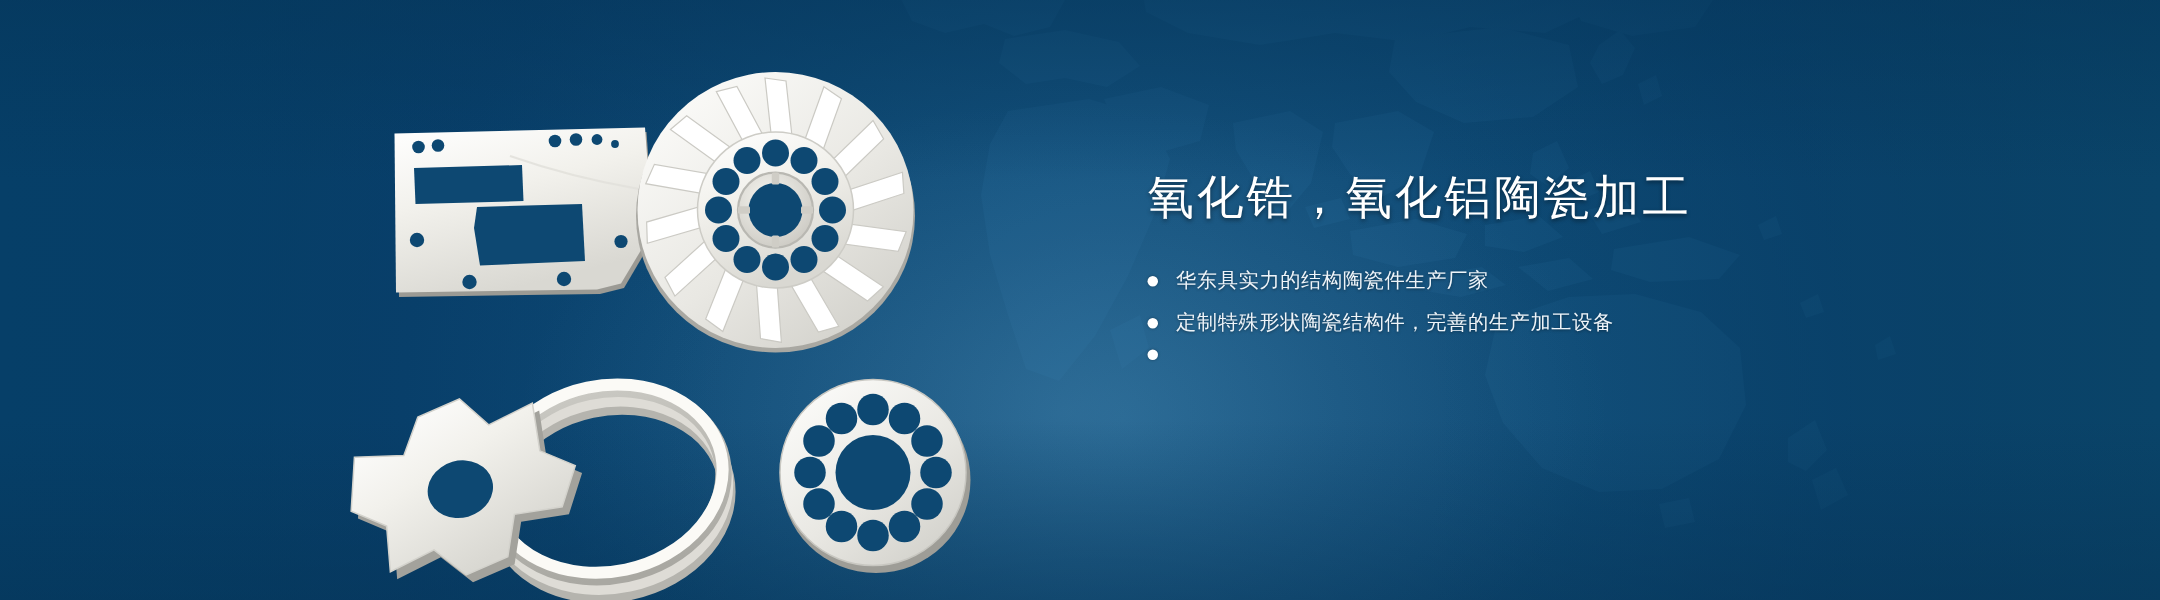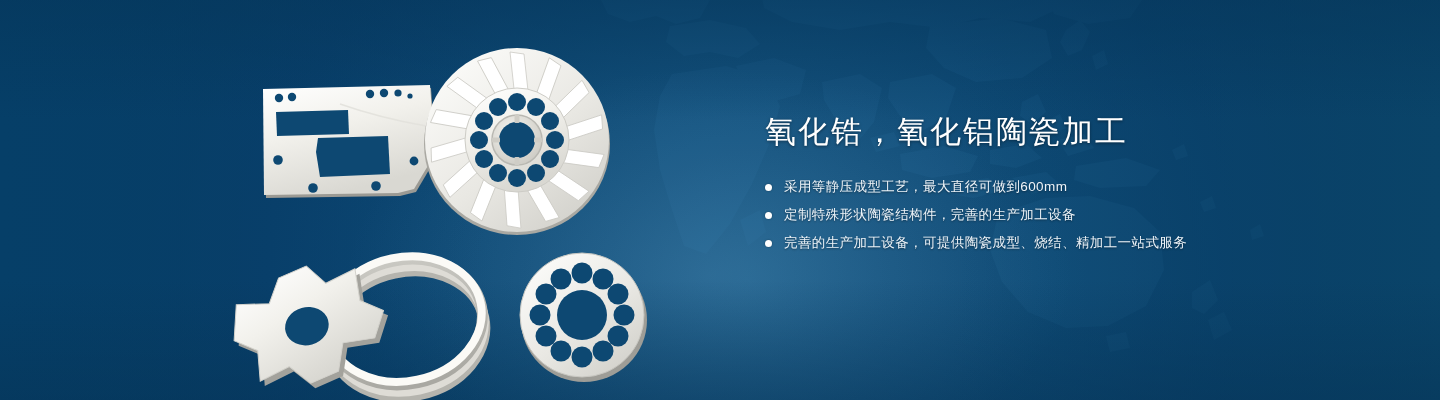--- a/index.html
+++ b/index.html
@@ -293,26 +293,25 @@
       </g>
     </svg>
   </div>
 
   <div class="copy">
     <div class="headline">氧化锆，氧化铝陶瓷加工</div>
 
     <ul class="bullets">
       <li>
         <span class="dot"></span>
-        <span class="btext">采用等静压成型工艺，最大直径可做到600mm</span>
+        <span class="btext">华东具实力的结构陶瓷件生产厂家</span>
       </li>
       <li>
         <span class="dot"></span>
         <span class="btext">定制特殊形状陶瓷结构件，完善的生产加工设备</span>
       </li>
       <li>
         <span class="dot"></span>
-        <span class="btext">完善的生产加工设备，可提供陶瓷成型、烧结、精加工一站式服务</span>
       </li>
     </ul>
   </div>
 
 </div>
 
 </body></html>

